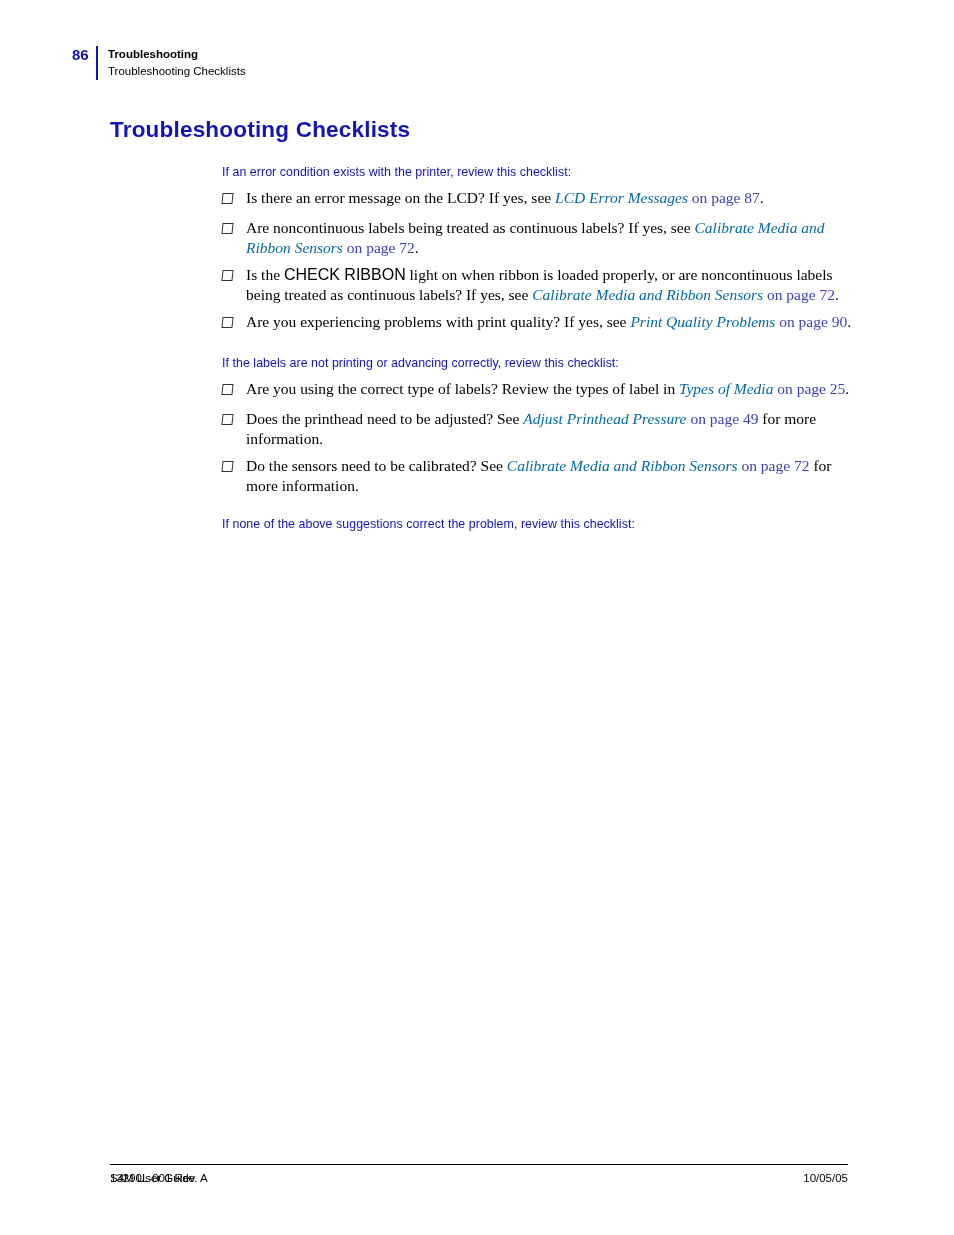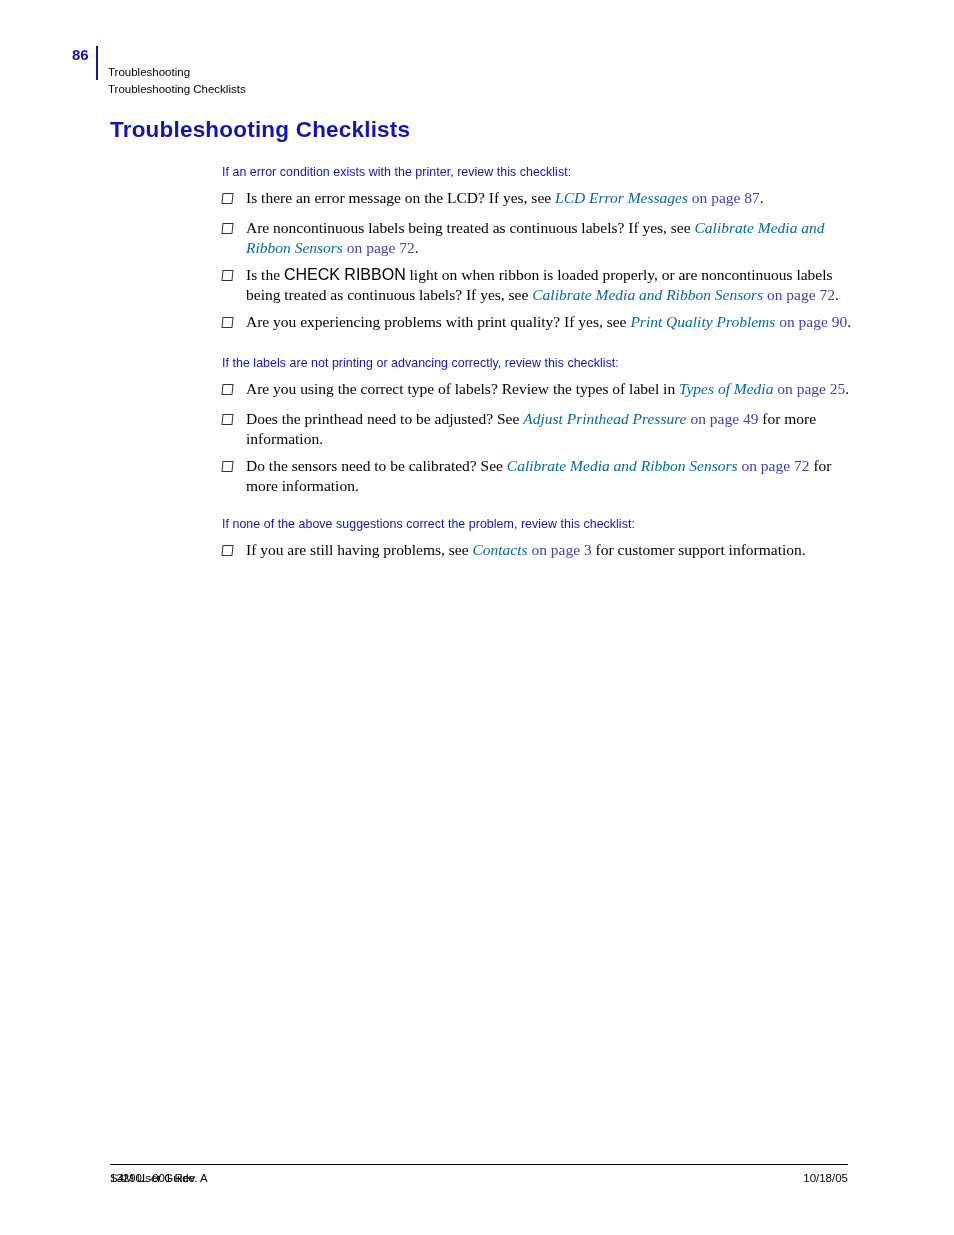--- a/index.html
+++ b/index.html
@@ -45,22 +45,21 @@
     margin-left: 2px;
     margin-right: 10px;
   }
   .header-text {
     font-family: "Liberation Sans", sans-serif;
     font-size: 11.5px;
     line-height: 17px;
     color: #000000;
   }
   .header-text .line1 {
-    font-weight: normal;
-    margin-top: 18px;
+    font-weight: bold;
   }
   .header-text .line2 {
     font-weight: normal;
   }
 
   
   .main-title {
     position: absolute;
     left: 110px;
     top: 117px;
@@ -207,26 +206,22 @@
           <div class="check-box-icon"><span class="glyph"></span></div>
           <div class="check-text"><span>Does the printhead need to be adjusted? See </span><span class="lnk">Adjust Printhead Pressure</span><span> </span><span class="lnk-plain">on page 49</span><span> for more information.</span></div>
         </div>
         <div class="check-item">
           <div class="check-box-icon"><span class="glyph"></span></div>
           <div class="check-text"><span>Do the sensors need to be calibrated? See </span><span class="lnk">Calibrate Media and Ribbon Sensors</span><span> </span><span class="lnk-plain">on page 72</span><span> for more information.</span></div>
         </div>
       </div>
       <div class="section gap-before">
         <div class="section-heading">If none of the above suggestions correct the problem, review this checklist:</div>
-        <div class="check-item">
-          <div class="check-box-icon"><span class="glyph"></span></div>
-          <div class="check-text"><span>If you are still having problems, see </span><span class="lnk">Contacts</span><span> </span><span class="lnk-plain">on page 3</span><span> for customer support information.</span></div>
-        </div>
       </div>
     </div>
 
   <div class="footer-rule"></div>
   <div class="footer">
     <div class="left">13290L-001 Rev. A</div>
     <div class="mid">S4M User Guide</div>
-    <div class="right">10/18/05</div>
+    <div class="right">10/05/05</div>
   </div>
 </div>
 
 </body></html>

